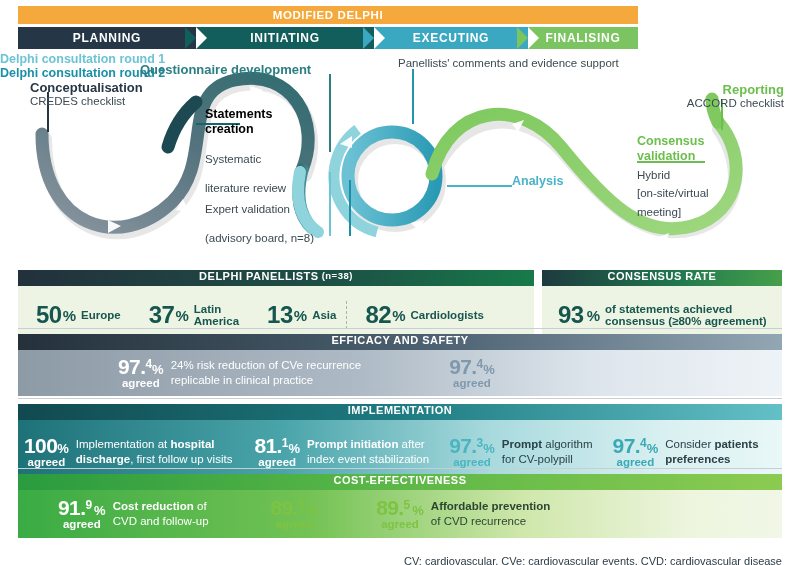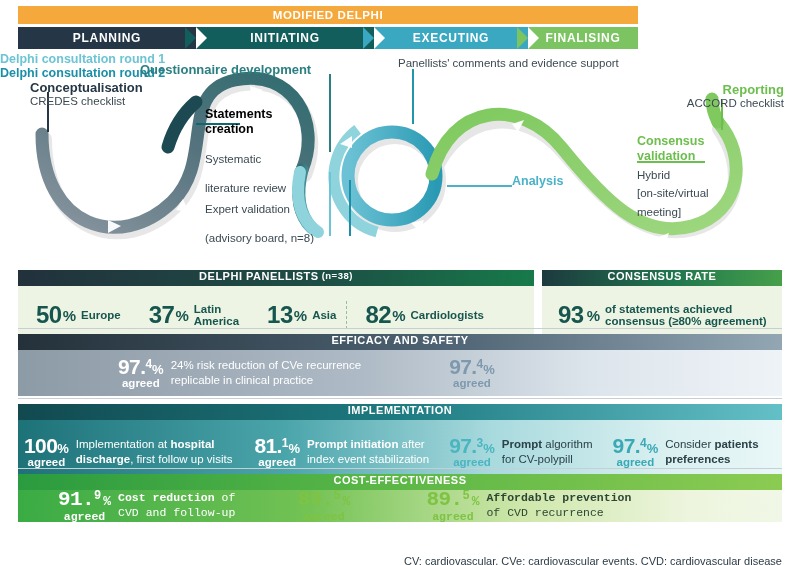--- a/index.html
+++ b/index.html
@@ -137,23 +137,23 @@
   .impl2 .valcol, .impl2 .agreed, .impl2 .desc { color:#ffffff; }
   .impl3 .valcol, .impl3 .agreed { color:#4bb5c0; }
   .impl3 .desc { color:#2a4248; }
   .impl4 .valcol, .impl4 .agreed { color:#3aa9b6; }
   .impl4 .desc { color:#2a4248; }
 
   
   .row-cost { top:474px; }
   .head-cost { background:linear-gradient(90deg,#2a9b3f 0%,#58b546 45%,#8ccb52 100%); }
   .cost-body {
-    height:32px;
+    height:48px;
     background:linear-gradient(90deg,#3aab44 0%,#73c254 38%,#cfe7ab 66%,#edf5de 88%,#f1f7e6 100%);
-    display:flex; align-items:center;font-family:Liberation Mono, monospace;
+    display:flex; align-items:center;
   }
   .cost1 .valcol, .cost1 .agreed, .cost1 .desc { color:#ffffff; }
   .cost2 .valcol, .cost2 .agreed { color:#7ec343; }
   .cost2 .desc { color:#2d4632; }
   .cost3 .valcol, .cost3 .agreed { color:#7ec343; }
   .cost3 .desc { color:#2d4632; }
 
   .footnote {
     position:absolute; right:18px; top:555px;
     font-size:11px; color:#2e3b44;
@@ -418,21 +418,21 @@
         <b>Cost reduction</b><span> of</span><br>
         <span>CVD and follow-up</span>
       </div>
     </div>
     <div class="item cost2" style="margin-left:62px">
       <div class="valcol">
         <span class="big">89.</span><span class="sup">5</span><span class="pc" style="margin-left:2px">%</span>
         <span class="agreed">agreed</span>
       </div>
     </div>
-    <div class="item cost3" style="margin-left:76px">
+    <div class="item cost3" style="margin-left:58px">
       <div class="valcol">
         <span class="big">89.</span><span class="sup">5</span><span class="pc" style="margin-left:2px">%</span>
         <span class="agreed">agreed</span>
       </div>
       <div class="desc">
         <b>Affordable prevention</b><br>
         <span>of CVD recurrence</span>
       </div>
     </div>
   </div>

